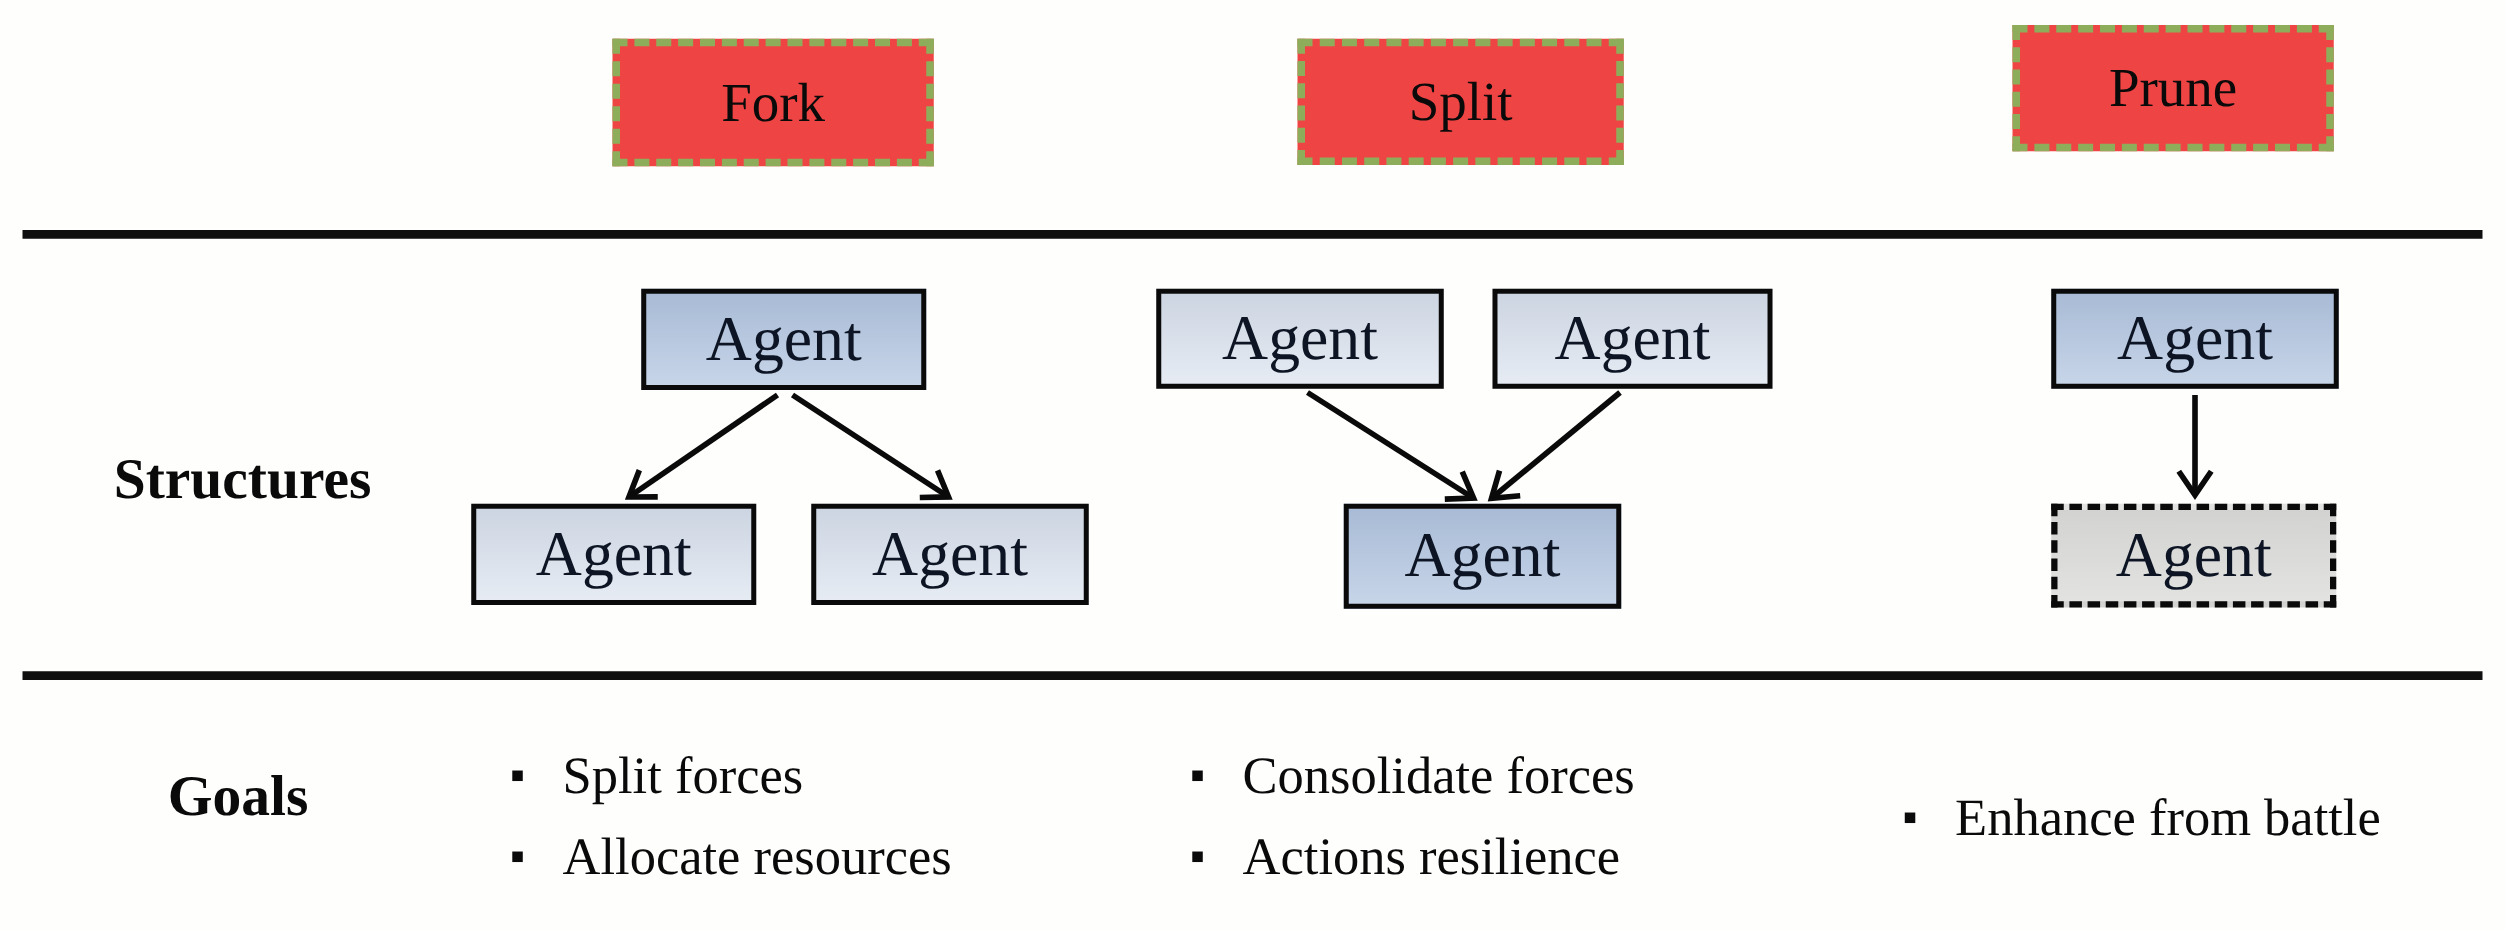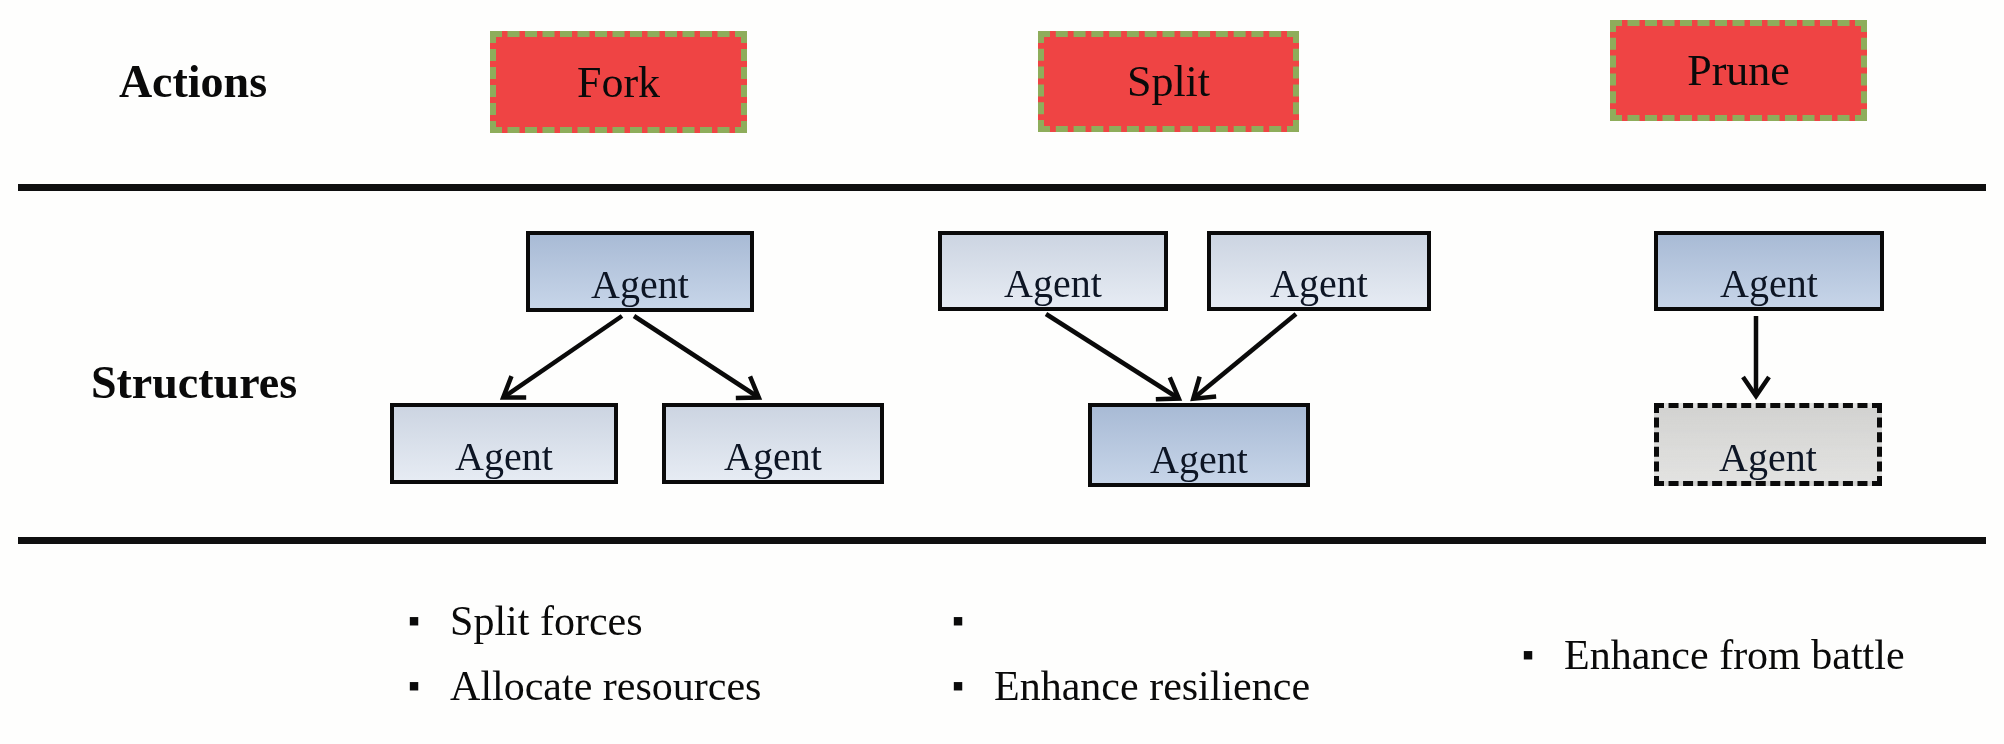--- a/index.html
+++ b/index.html
@@ -29,26 +29,25 @@
     box-sizing:border-box;
   }
   .separator{
     position:absolute;
     left:18px;width:1968px;height:7px;
     background:var(--line-black,#0f0f0f);
   }
   .agent{
     position:absolute;
     border:4px solid #0a0a0a;
-    display:flex;align-items:flex-end;justify-content:center;
-    font-size:40px;
+    display:flex;align-items:center;justify-content:center;
+    font-size:51px;
     color:#0d1524;
     box-sizing:border-box;
     background-image:linear-gradient(180deg, rgba(40,60,100,0.10), rgba(255,255,255,0.22));
-    margin-left:13px;
   }
   .agent.primary{background-color:var(--agent-blue,#b7c9e2);}
   .agent.light{background-color:var(--agent-light-blue,#dfe6f0);}
   .agent.pruned{
     background-color:var(--agent-gray,#dcdcda);
     border:5px dashed #0a0a0a;
     background-image:linear-gradient(180deg, rgba(60,60,60,0.06), rgba(255,255,255,0.18));
   }
   .arrows{
     position:absolute;left:0;top:0;width:2004px;height:744px;
@@ -67,21 +66,20 @@
   .bullet{
     font-size:34px;line-height:54px;
     color:#0a0a0a;
   }
 </style>
 </head>
 <body>
 
 <div class="canvas">
 
-  <div class="row-label" style="left:103px;top:55px;width:180px;">Actions</div>
 
   <div class="action-box" style="left:490px;top:31px;width:257px;height:102px;">
     <span>Fork</span>
   </div>
   <div class="action-box" style="left:1038px;top:31px;width:261px;height:101px;">
     <span>Split</span>
   </div>
   <div class="action-box" style="left:1610px;top:20px;width:257px;height:101px;">
     <span>Prune</span>
   </div>
@@ -125,39 +123,41 @@
     </defs>
     <line x1="622" y1="316" x2="504" y2="397" stroke="#0a0a0a" stroke-width="4.5" marker-end="url(#vhead)"></line>
     <line x1="634" y1="316" x2="758" y2="397" stroke="#0a0a0a" stroke-width="4.5" marker-end="url(#vhead)"></line>
     <line x1="1046" y1="314" x2="1178" y2="398" stroke="#0a0a0a" stroke-width="4.5" marker-end="url(#vhead)"></line>
     <line x1="1296" y1="314" x2="1194" y2="398" stroke="#0a0a0a" stroke-width="4.5" marker-end="url(#vhead)"></line>
     <line x1="1756" y1="316" x2="1756" y2="395" stroke="#0a0a0a" stroke-width="4.5" marker-end="url(#vhead)"></line>
   </svg>
 
   <div class="separator" style="top:537px;"></div>
 
+  <div class="row-label" style="left:118px;top:610px;width:145px;">Goals</div>
 
   <div class="goal-col" style="left:408px;top:594px;">
     <div class="goal-item">
       <span class="bullet">▪</span>
       <span>Split forces</span>
     </div>
     <div class="goal-item">
       <span class="bullet">▪</span>
       <span>Allocate resources</span>
     </div>
   </div>
 
   <div class="goal-col" style="left:952px;top:594px;">
     <div class="goal-item">
       <span class="bullet">▪</span>
+      <span>Consolidate forces</span>
     </div>
     <div class="goal-item">
       <span class="bullet">▪</span>
-      <span>Enhance resilience</span>
+      <span>Actions resilience</span>
     </div>
   </div>
 
   <div class="goal-col" style="left:1522px;top:628px;">
     <div class="goal-item">
       <span class="bullet">▪</span>
       <span>Enhance from battle</span>
     </div>
   </div>
 

